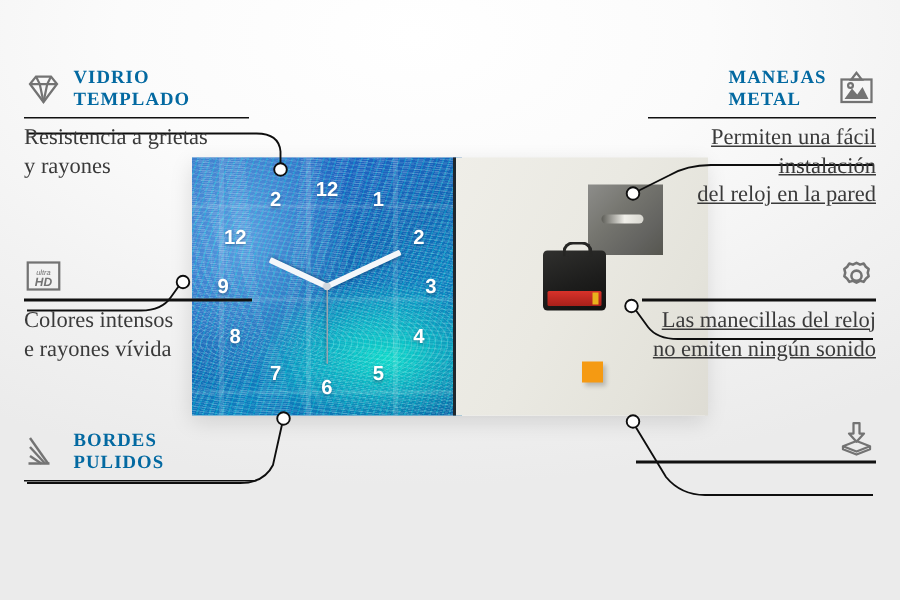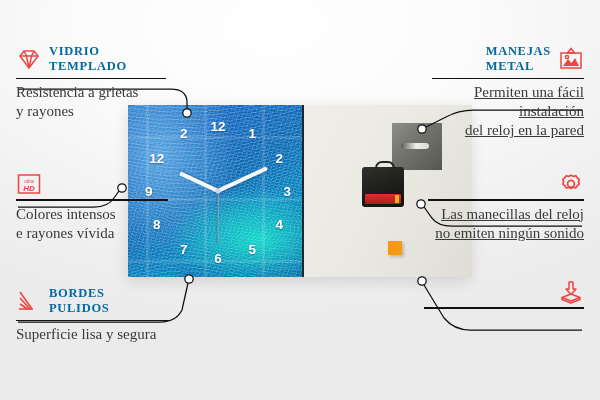--- a/index.html
+++ b/index.html
@@ -89,21 +89,21 @@
   .co-sub{
     font-family:"Liberation Serif",serif;font-size:15px;color:#3a3a3a;
     line-height:1.28;white-space:pre-line;
   }
   .left .co-head{justify-content:flex-start;}
   .left .co-title{text-align:left;}
   .left .co-sub{text-align:left;}
   .right .co-head{justify-content:flex-end;}
   .right .co-title{text-align:left;}
   .right .co-sub{text-align:right;text-decoration:underline;}
-  .ico{flex:0 0 auto;width:26px;height:24px;color:#ef4444;font-style:italic;}
+  .ico{flex:0 0 auto;width:26px;height:24px;color:#737373;font-style:italic;}
   .ico svg{display:block;width:100%;height:100%;}
 
   svg.lines{position:absolute;left:0;top:0;width:600px;height:400px;pointer-events:none;}
   svg.lines path{fill:none;stroke:#0e0e0e;stroke-width:1.25;}
   svg.lines circle{fill:#fff;stroke:#0e0e0e;stroke-width:1.25;}
 </style>
 </head>
 <body>
 
 <div class="stage">
@@ -206,21 +206,20 @@
               <path d="M4 9 L14 20"></path>
               <path d="M4 15 L11.5 20"></path>
               <path d="M3 20 H17"></path>
         </g>
           </svg>
       </span>
       <span class="co-title">BORDES
 PULIDOS</span>
     </div>
     <div class="co-rule"></div>
-    <div class="co-sub">Superficie lisa y segura</div>
   </div>
 
   <div class="callout right" style="left:432px;top:44px;width:152px;">
     <div class="co-head">
       <span class="co-title">MANEJAS
 METAL</span>
       <span class="ico">
         <svg viewBox="0 0 26 24">
             <g fill="none" stroke="currentColor" stroke-width="1.5">
           <path d="M13 1.5 L9.5 6 H16.5 Z"></path>

